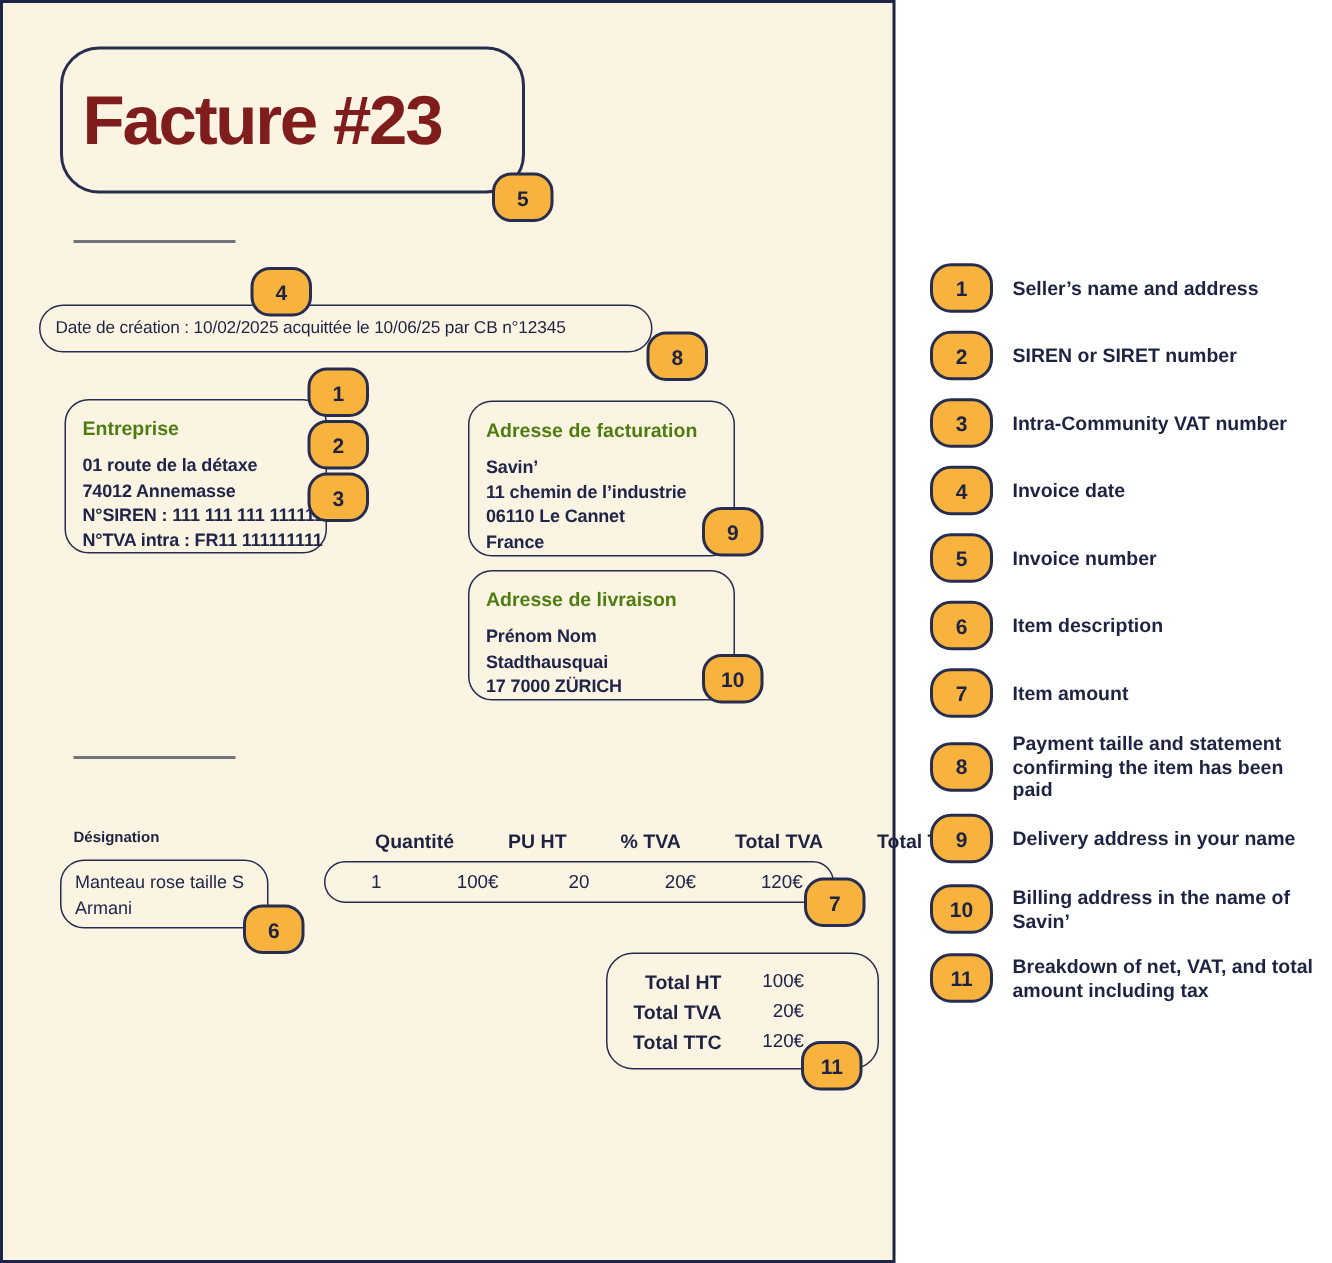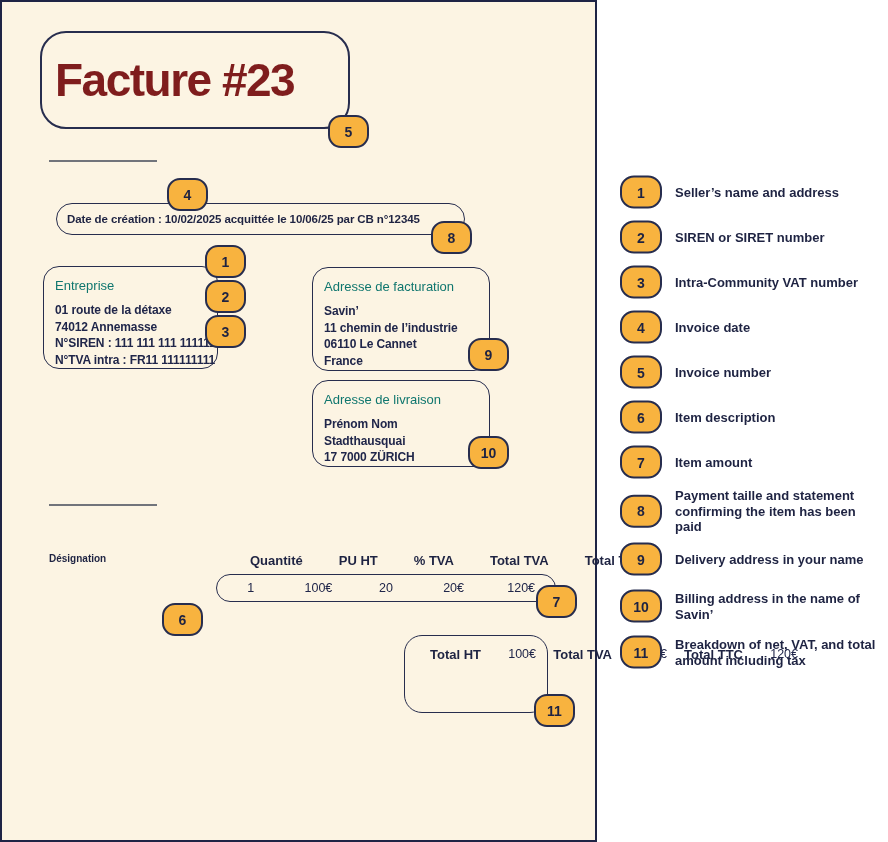--- a/index.html
+++ b/index.html
@@ -44,33 +44,32 @@
   .divider { width: 108px; height: 2px; background: #71747B; left: 47px; }
   .divider-1 { top: 158px; }
   .divider-2 { top: 502px; }
 
   .outline-box {
     border: 1.5px solid #272D4E;
     border-radius: 16px;
   }
 
   .date-box {
-    left: 54px; top: 201px;
+    left: 24px; top: 201px;
     width: 409px; height: 32px;
     display: flex; align-items: center;
     padding-left: 10px;
     font-size: 11.5px;
     letter-spacing: -0.1px;
     color: #1E2342;
     white-space: nowrap;
-    font-weight: bold;
   }
 
   .addr-box { padding: 11px 11px; }
-  .addr-box h2 { font-size: 13px; font-weight: 400; color: #0f766e; margin-bottom: 9px; white-space: nowrap; }
+  .addr-box h2 { font-size: 13px; font-weight: 700; color: #4d7c0f; margin-bottom: 9px; white-space: nowrap; }
   .addr-box .line { font-size: 12px; line-height: 16.5px; letter-spacing: -0.1px; color: #20264a; white-space: nowrap; font-weight: bold; }
 
   .seller-box   { left: 41px;  top: 264px; width: 175px; height: 103px; }
   .billing-box  { left: 310px; top: 265px; width: 178px; height: 104px; }
   .delivery-box { left: 310px; top: 378px; width: 178px; height: 87px; }
 
   .designation-label {
     left: 47px; top: 551px;
     font-size: 10px; font-weight: 700; color: #1E2342;
   }
@@ -103,25 +102,25 @@
   }
   .row-pill span {
     flex: 1 1 0;
     text-align: center;
     font-size: 12.5px;
     color: #20264a;
   }
 
   .totals-box {
     left: 402px; top: 633px;
-    width: 144px; height: 78px;
+    width: 182px; height: 78px;
     border: 1.5px solid #272D4E;
     border-radius: 18px;
     padding: 8px 22px 8px 0;
-    display: flex; flex-direction: row; justify-content: space-between;
+    display: flex; flex-direction: column; justify-content: space-between;
   }
   .trow { display: flex; align-items: center; height: 20px; }
   .tlabel { width: 76px; text-align: right; font-size: 13px; font-weight: 700; color: #1E2342; }
   .tval { width: 55px; text-align: right; font-size: 12.5px; color: #20264a; }
 
   
   .badge {
     position: absolute;
     width: 41px; height: 33px;
     background: #F8B33F;
@@ -193,20 +192,24 @@
       <h2>Adresse de livraison</h2>
       <div class="line">Prénom Nom</div>
       <div class="line">Stadthausquai</div>
       <div class="line">17 7000 ZÜRICH</div>
     </div>
 
     <div class="abs divider divider-2"></div>
 
     <div class="abs designation-label">Désignation</div>
 
+    <div class="abs outline-box designation-box">
+      <div class="line">Manteau rose taille S</div>
+      <div class="line">Armani</div>
+    </div>
 
     <div class="abs table-headers">
       <span>Quantité</span>
       <span>PU HT</span>
       <span>% TVA</span>
       <span>Total TVA</span>
       <span>Total TTC</span>
     </div>
 
     <div class="abs row-pill">

